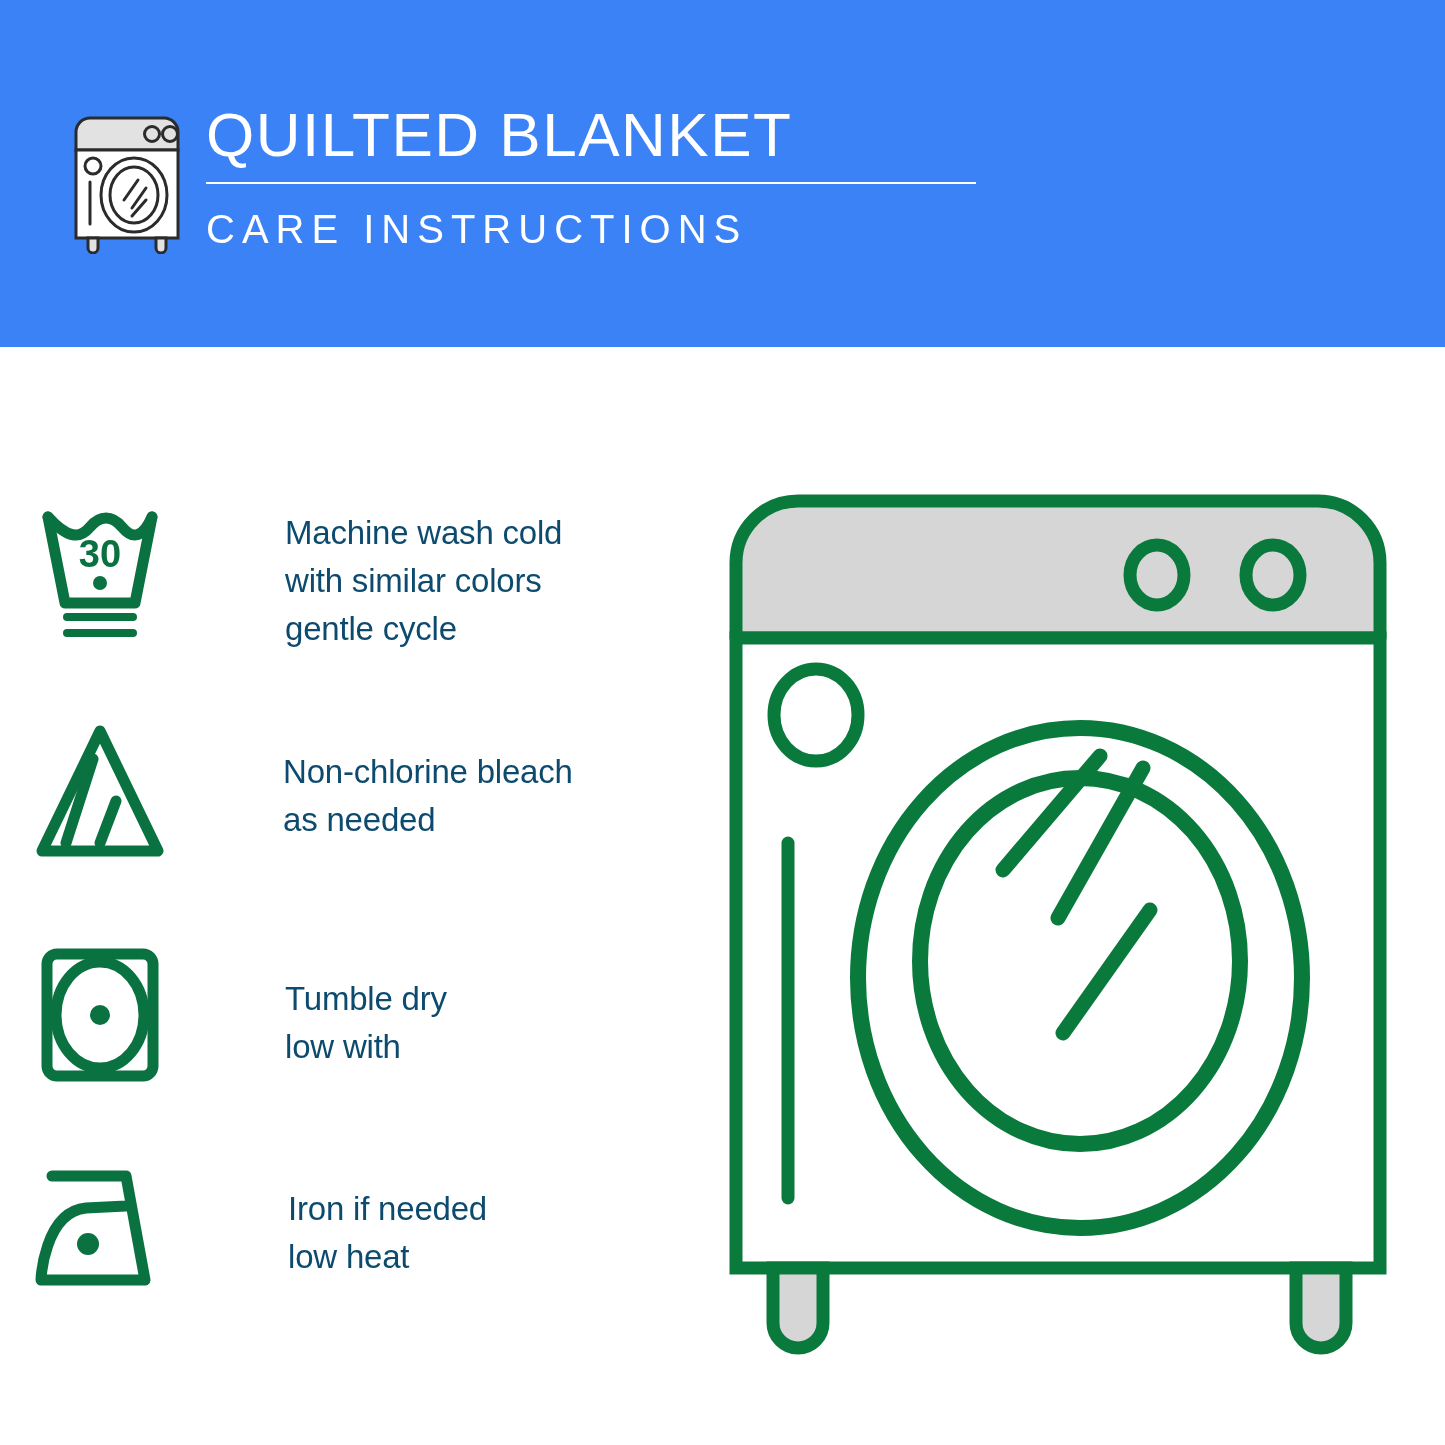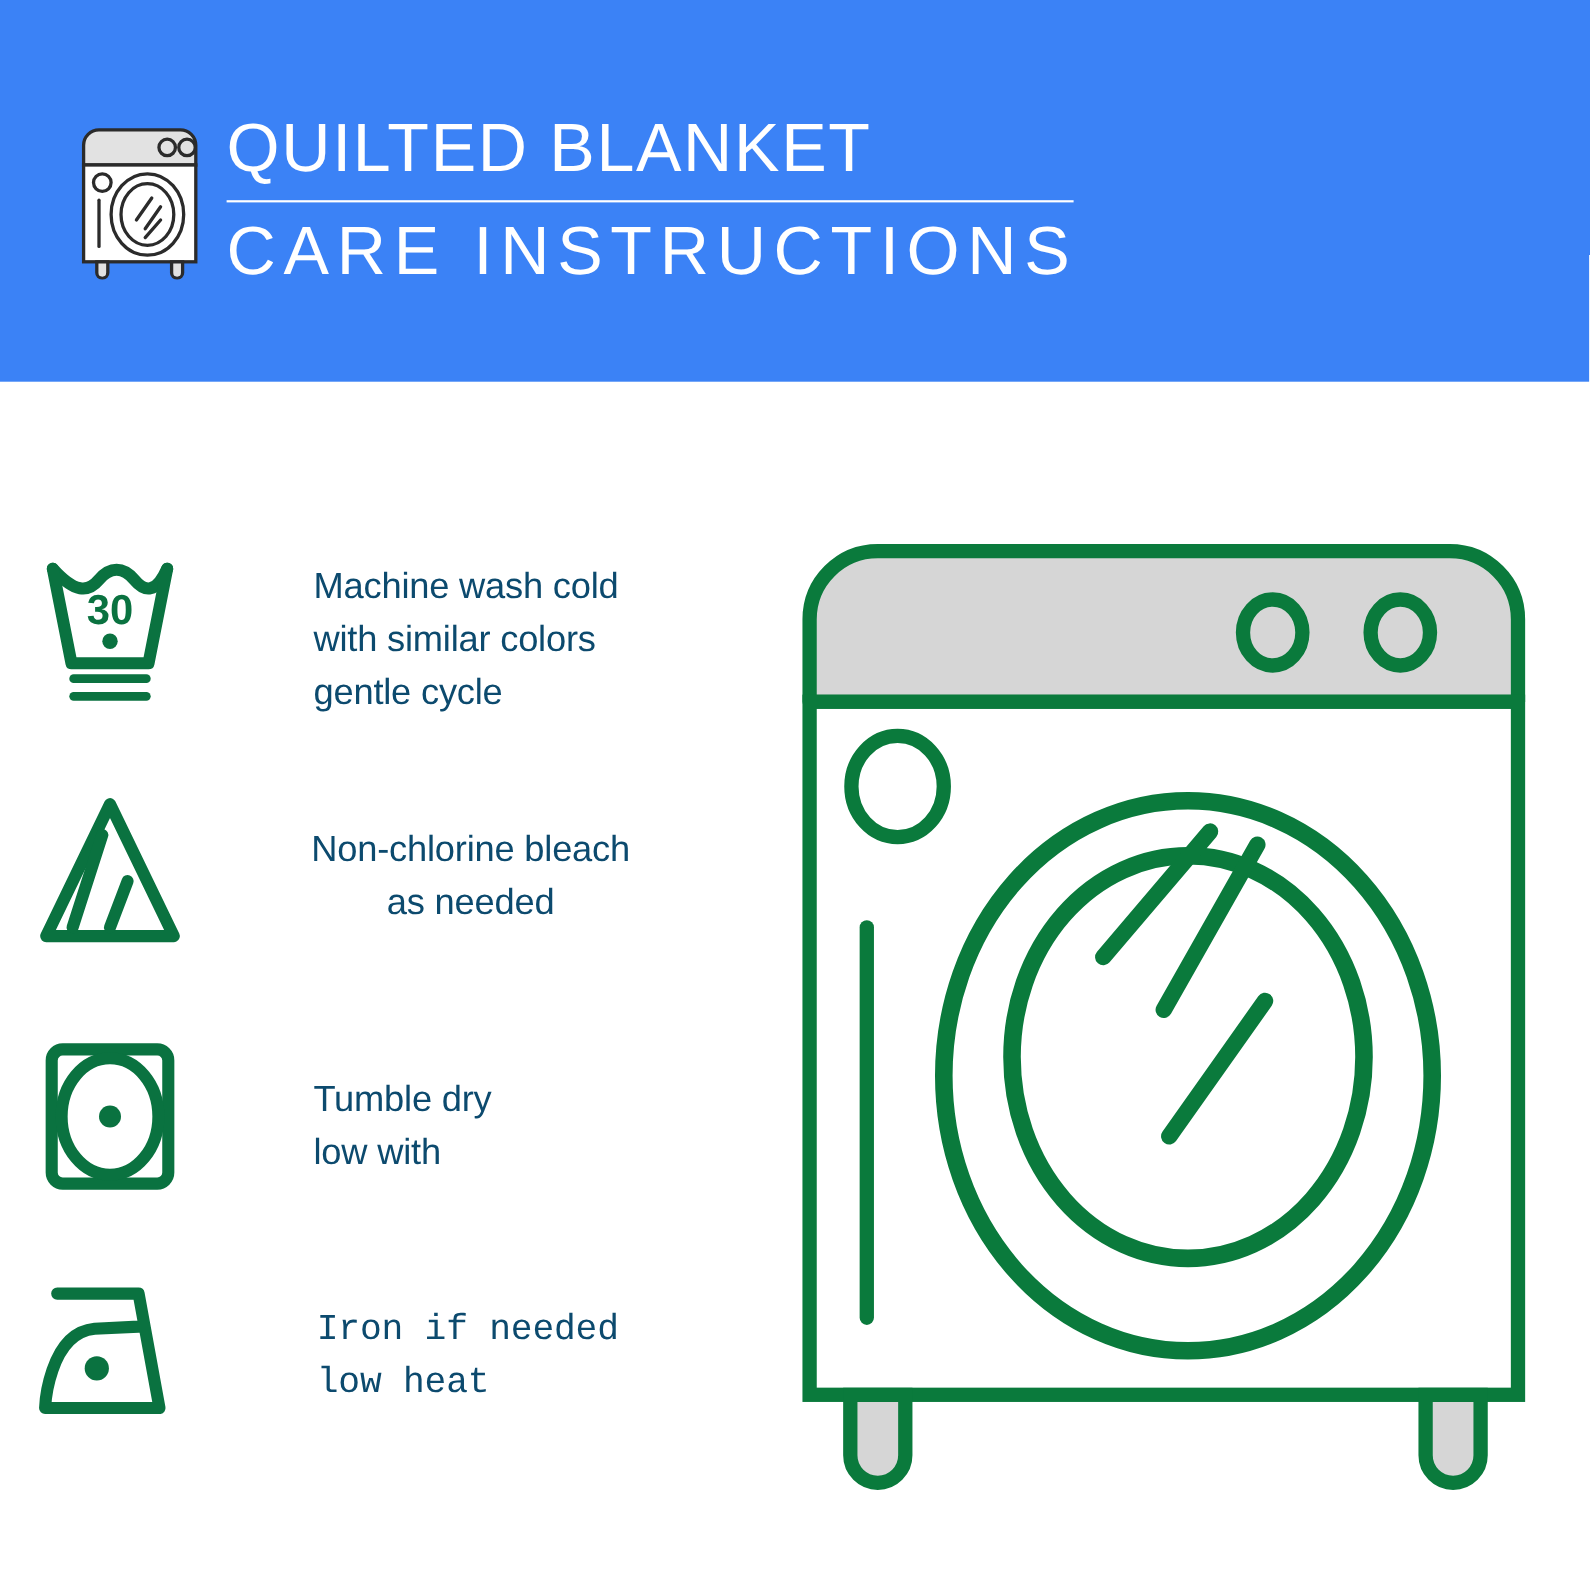--- a/index.html
+++ b/index.html
@@ -49,21 +49,21 @@
     white-space: nowrap;
   }
   #title-divider {
     width: 770px;
     height: 2px;
     background: #ffffff;
     margin-top: 12px;
     margin-bottom: 10px;
   }
   #title-sub {
-    font-size: 62px;
+    font-size: 40px;
     line-height: 70px;
     color: #ffffff;
     font-weight: 400;
     letter-spacing: 7px;
     white-space: nowrap;
   }
 
   
   .care-row {
     position: absolute;
@@ -85,23 +85,23 @@
     letter-spacing: -0.2px;
     white-space: pre-line;
   }
 
   #row-wash  { top: 495px; }
   #row-bleach{ top: 715px; }
   #row-dry   { top: 940px; }
   #row-iron  { top: 1150px; }
 
   #row-wash  .care-label { padding-left: 115px; padding-top: 14px; }
-  #row-bleach .care-label{ padding-left: 113px; padding-top: 33px; text-align: center; }
+  #row-bleach .care-label{ padding-left: 113px; padding-top: 33px; }
   #row-dry   .care-label { padding-left: 115px; padding-top: 35px; }
-  #row-iron  .care-label { padding-left: 118px; padding-top: 35px; font-family: Liberation Mono, monospace; }
+  #row-iron  .care-label { padding-left: 118px; padding-top: 35px; }
 
   
   #machine {
     position: absolute;
     left: 718px;
     top: 478px;
     width: 680px;
     height: 880px;
   }
 </style>

